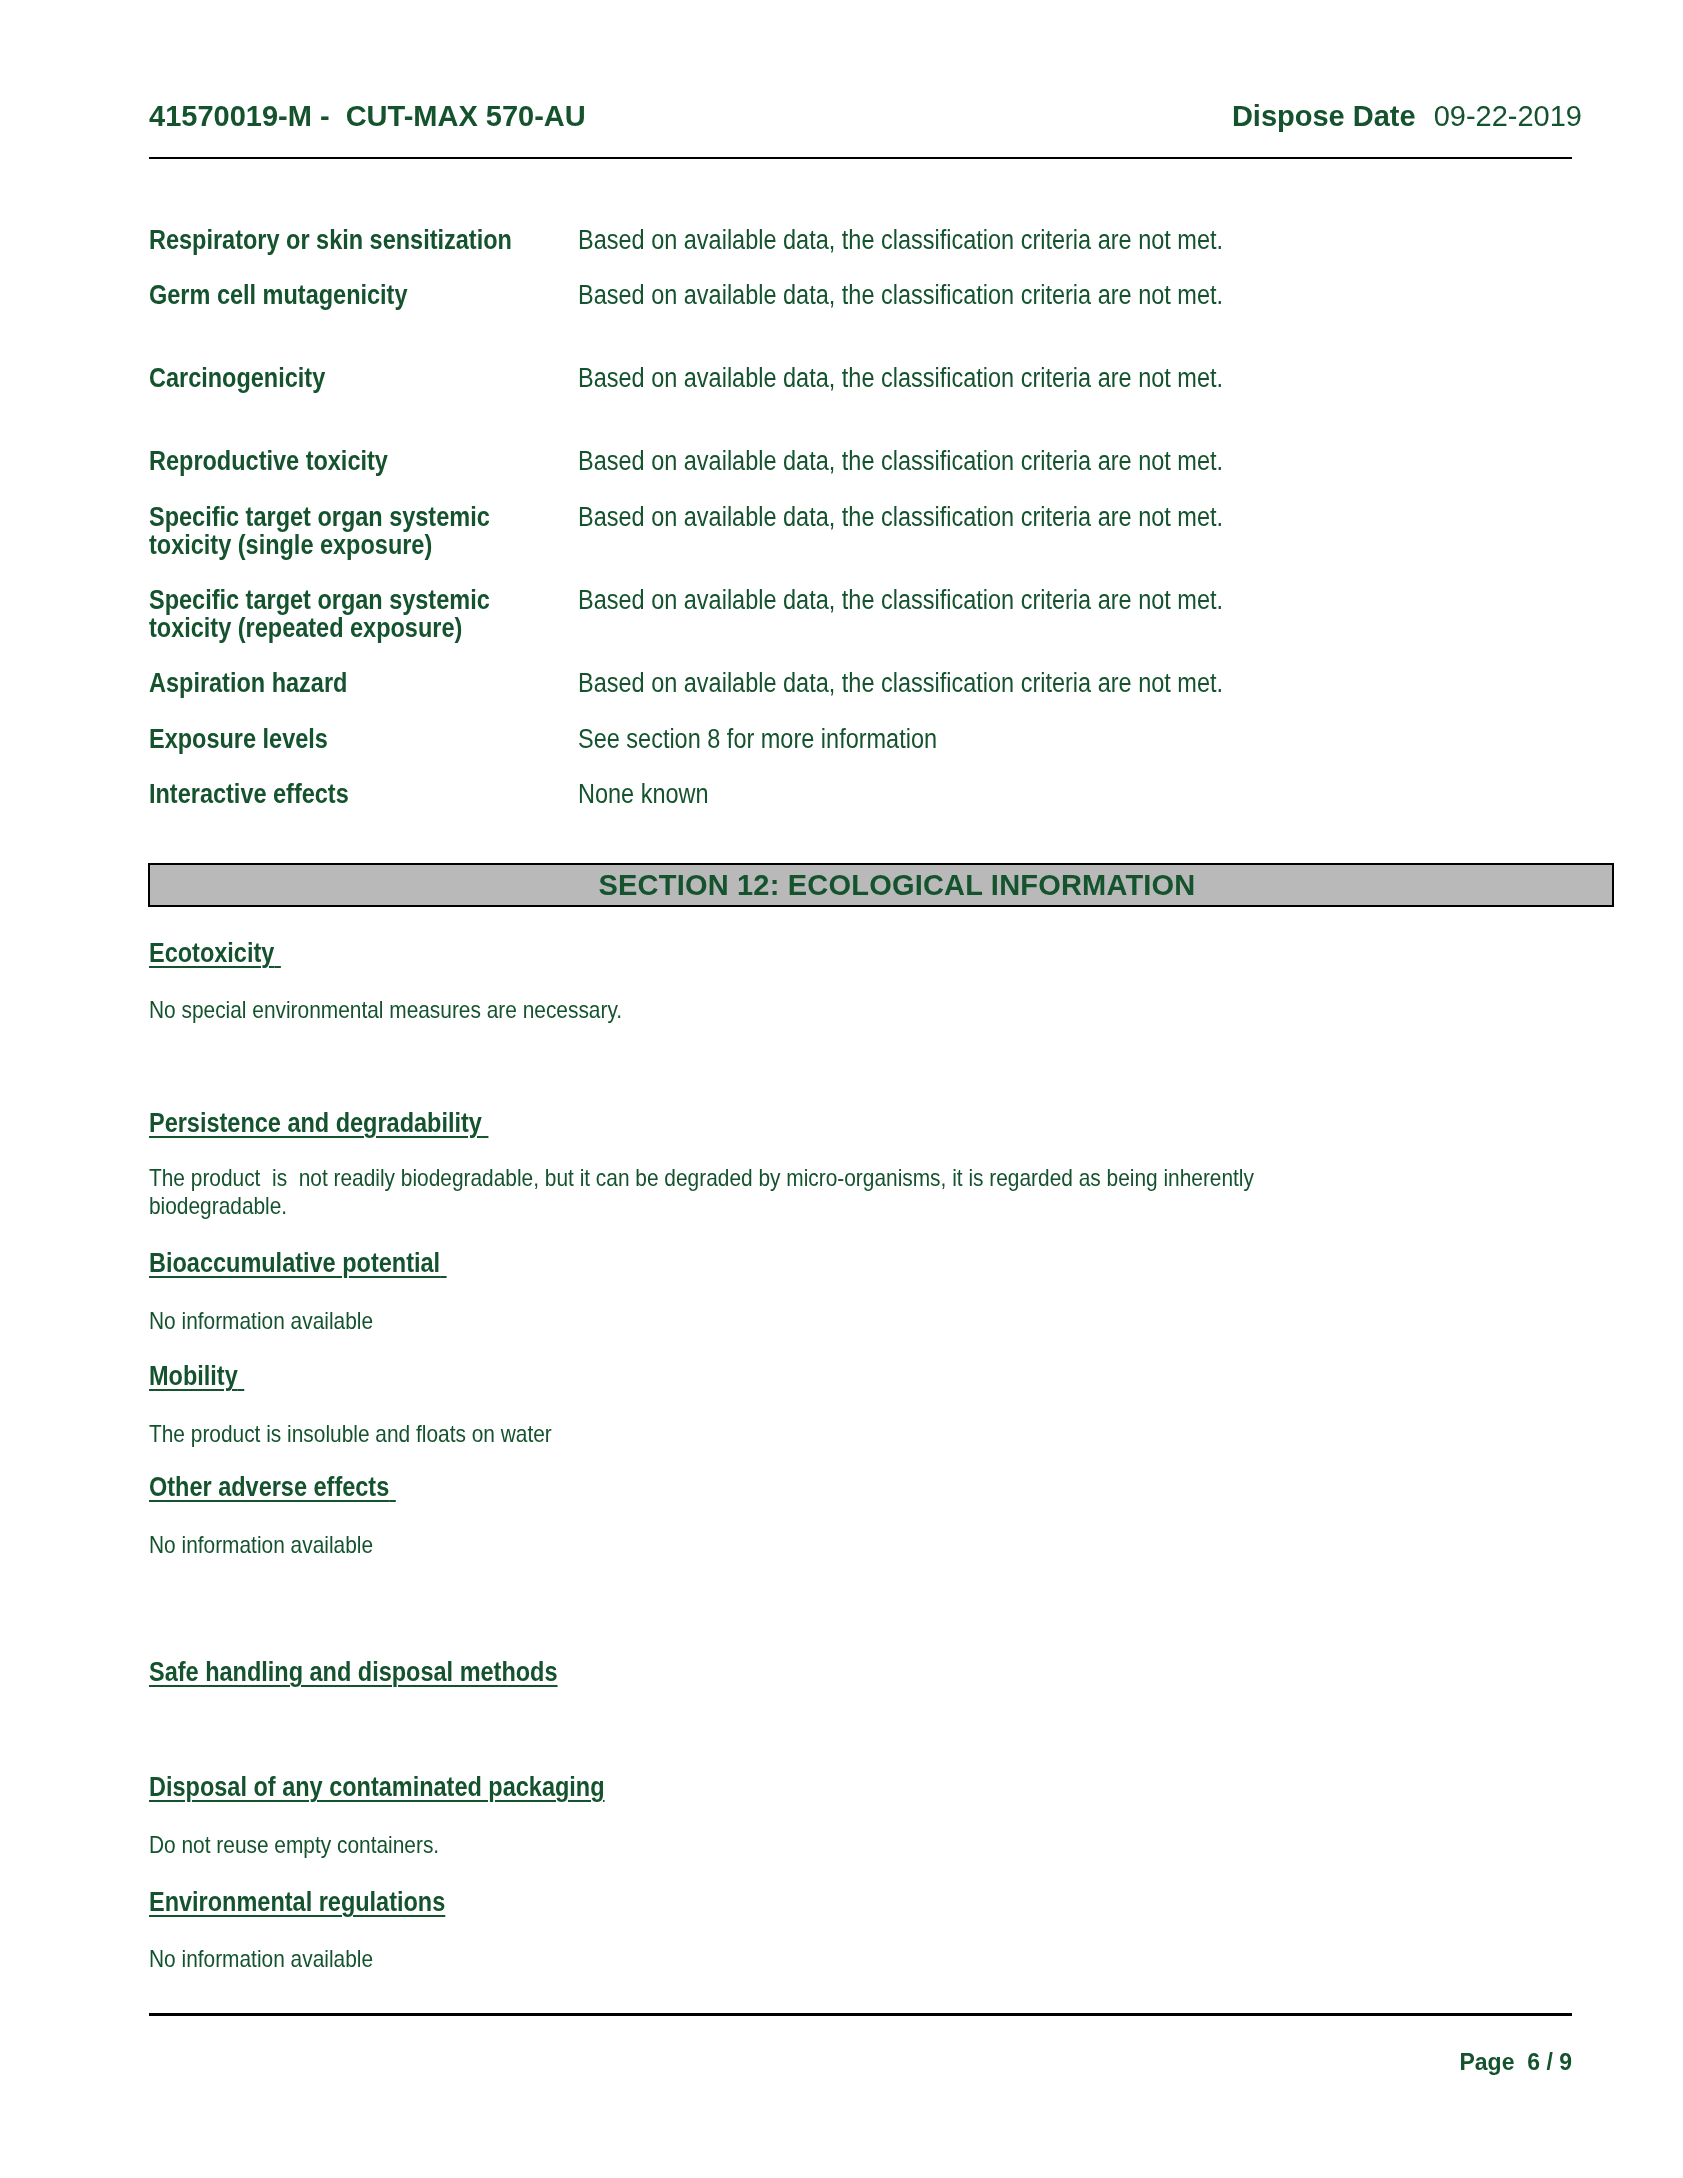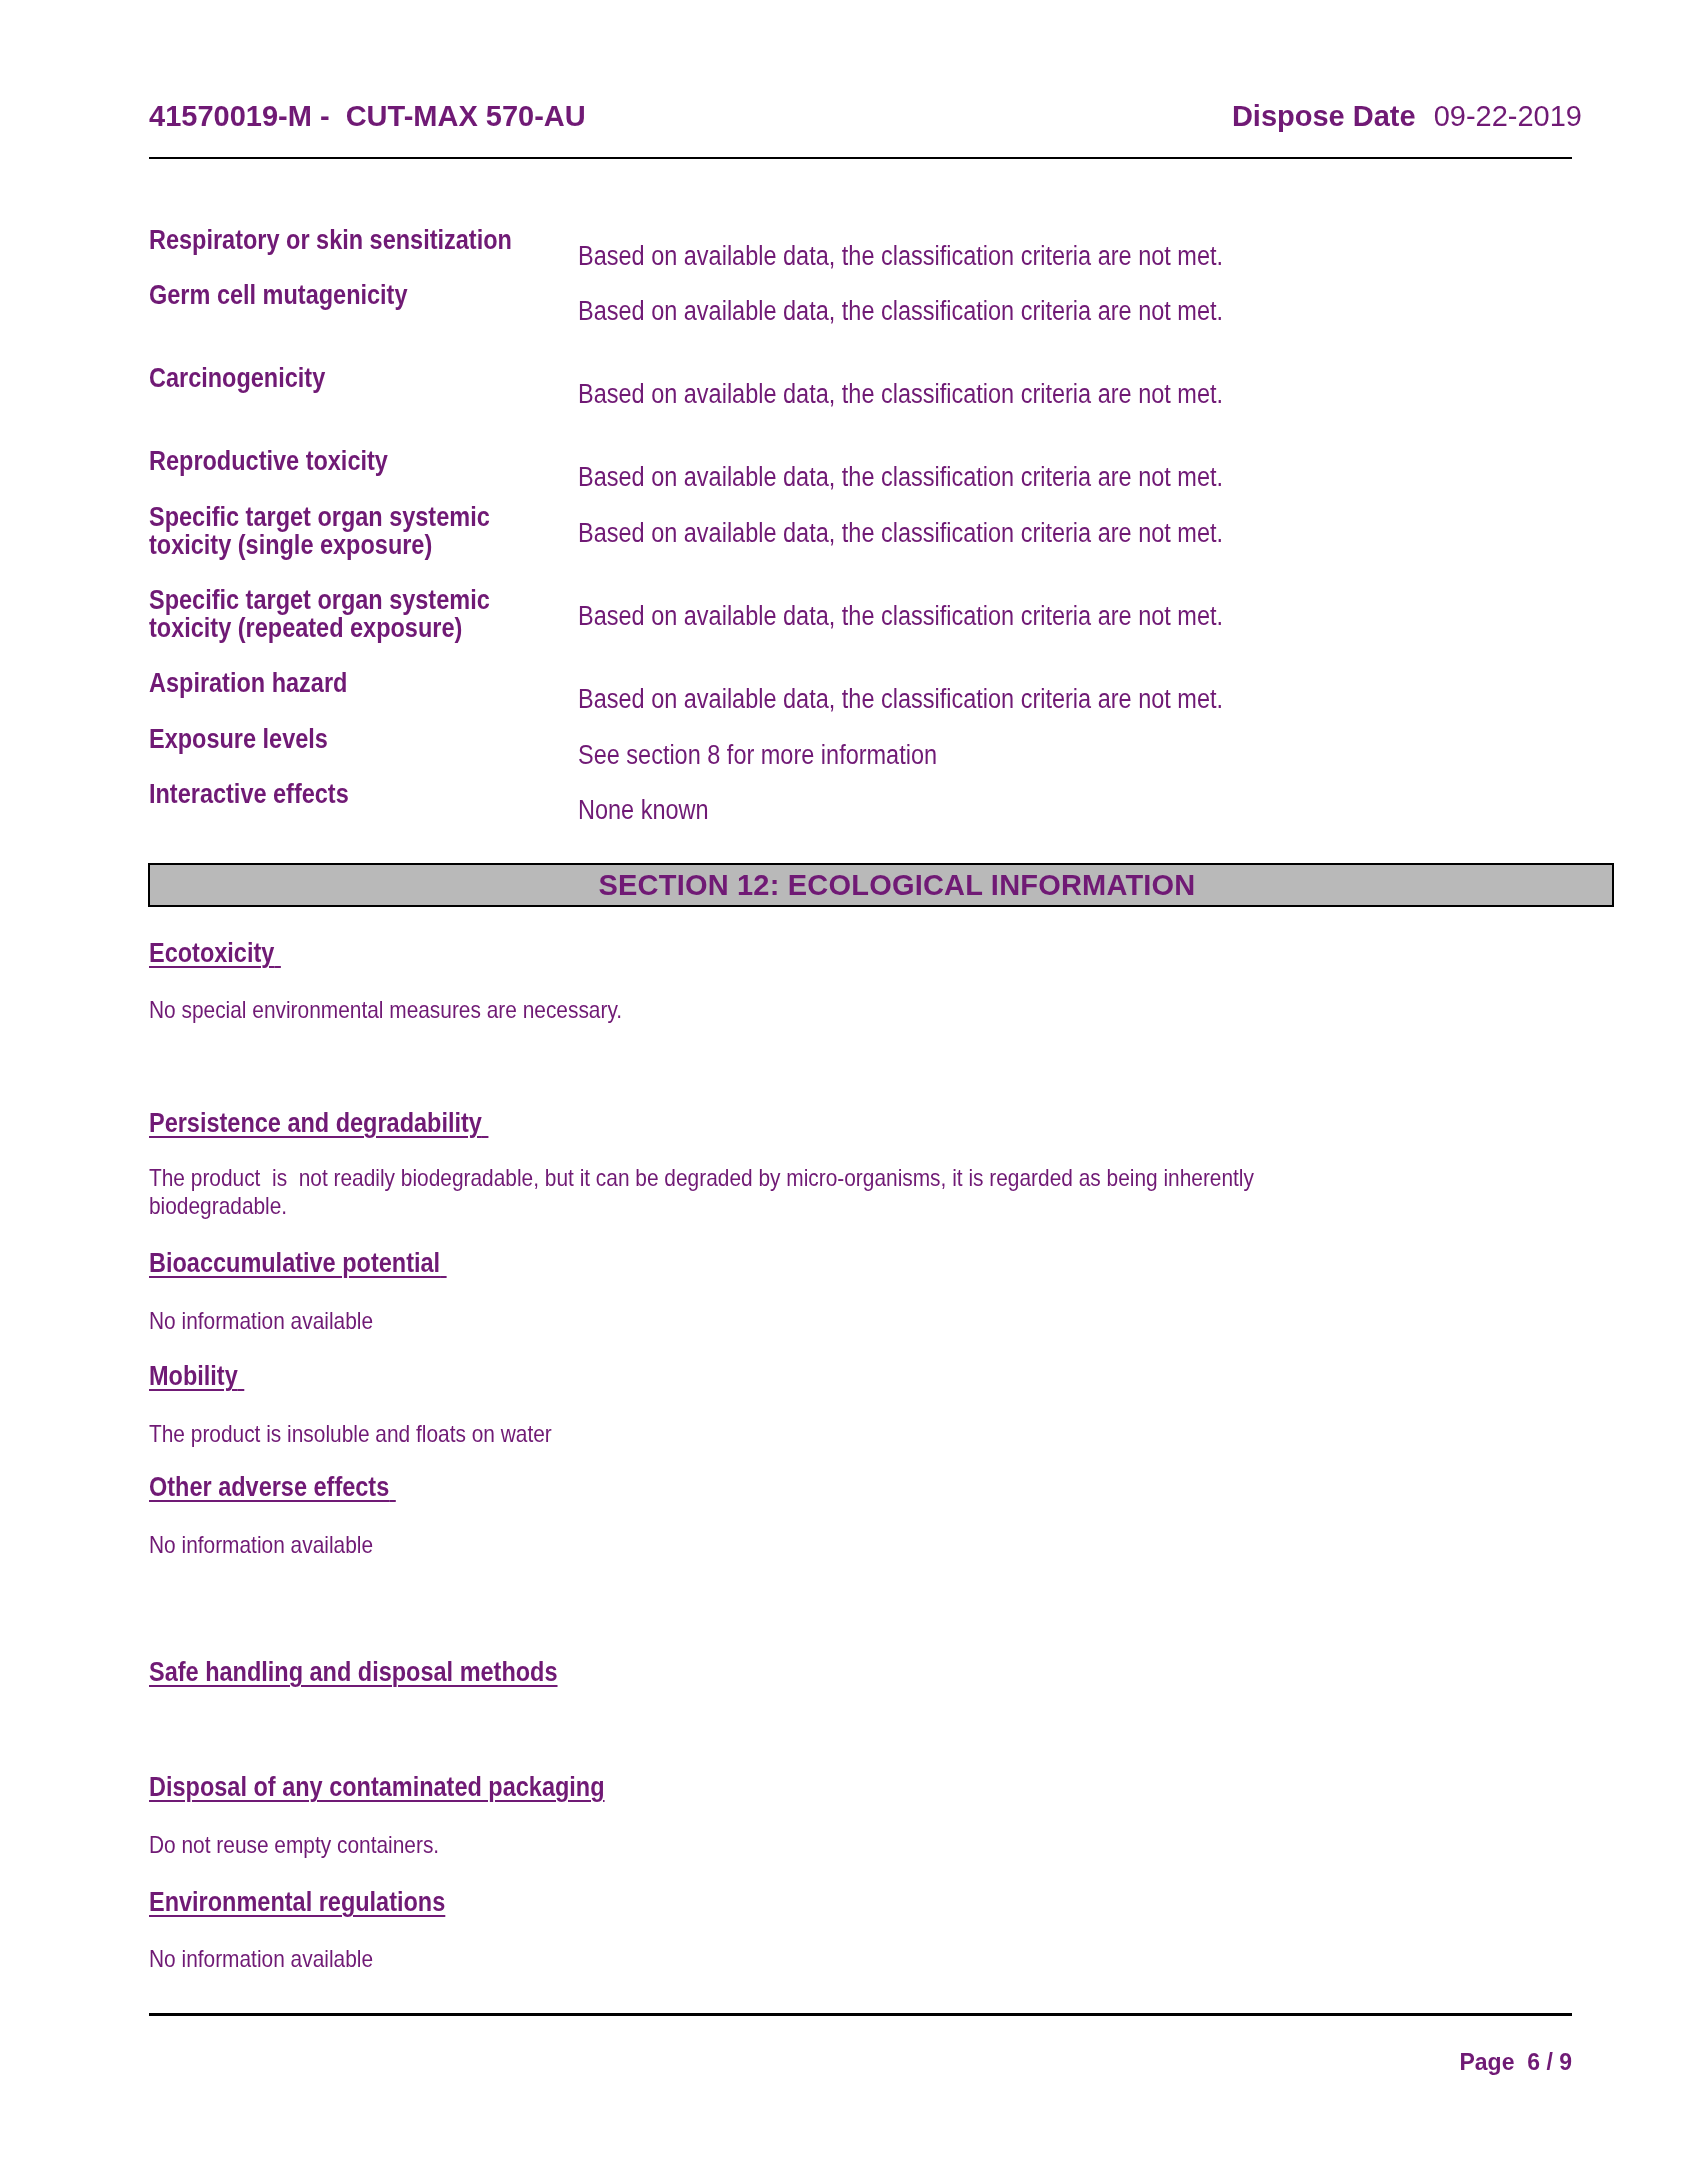--- a/index.html
+++ b/index.html
@@ -2,35 +2,35 @@
 <html><head>
 <meta charset="utf-8">
 <style>
   html,body{margin:0;padding:0;background:#ffffff;}
   .page{
     position:relative;
     width:1683px;
     height:2178px;
     background:#ffffff;
     font-family:"Liberation Sans","DejaVu Sans",sans-serif;
-    color:#701a75;
+    color:#14532d;
     overflow:hidden;
   }
   .content{position:absolute;left:149px;top:0;width:1433px;height:2178px;}
   .abs{position:absolute;left:0;}
   
   .hdr{top:100px;width:100%;display:flex;justify-content:space-between;align-items:baseline;font-size:29px;font-weight:bold;}
   .hdr-left{white-space:pre;}
   .hdr-date{font-weight:normal;margin-left:18px;}
   .rule{top:157px;width:1423px;height:2px;background:#000000;}
   .footer-rule{top:2013px;width:1423px;height:3px;background:#000000;}
   
   .row{width:100%;font-size:27px;line-height:28px;}
   .row .lbl{position:absolute;left:0;top:0;width:436px;font-weight:bold;}
-  .row .val{position:absolute;left:429px;top:16px;width:1000px;}
+  .row .val{position:absolute;left:429px;top:0;width:1000px;}
   
   .nrw{display:inline-block;transform:scaleX(0.87);transform-origin:0 0;white-space:pre-line;}
   .pw{white-space:pre-wrap;}
   
   .banner{
     left:-1px;width:1430px;height:40px;
     background:#b9b9b9;border:2px solid #000000;
     display:flex;align-items:center;justify-content:center;
     font-size:29px;font-weight:bold;letter-spacing:0.2px;padding-left:32px;
   }

